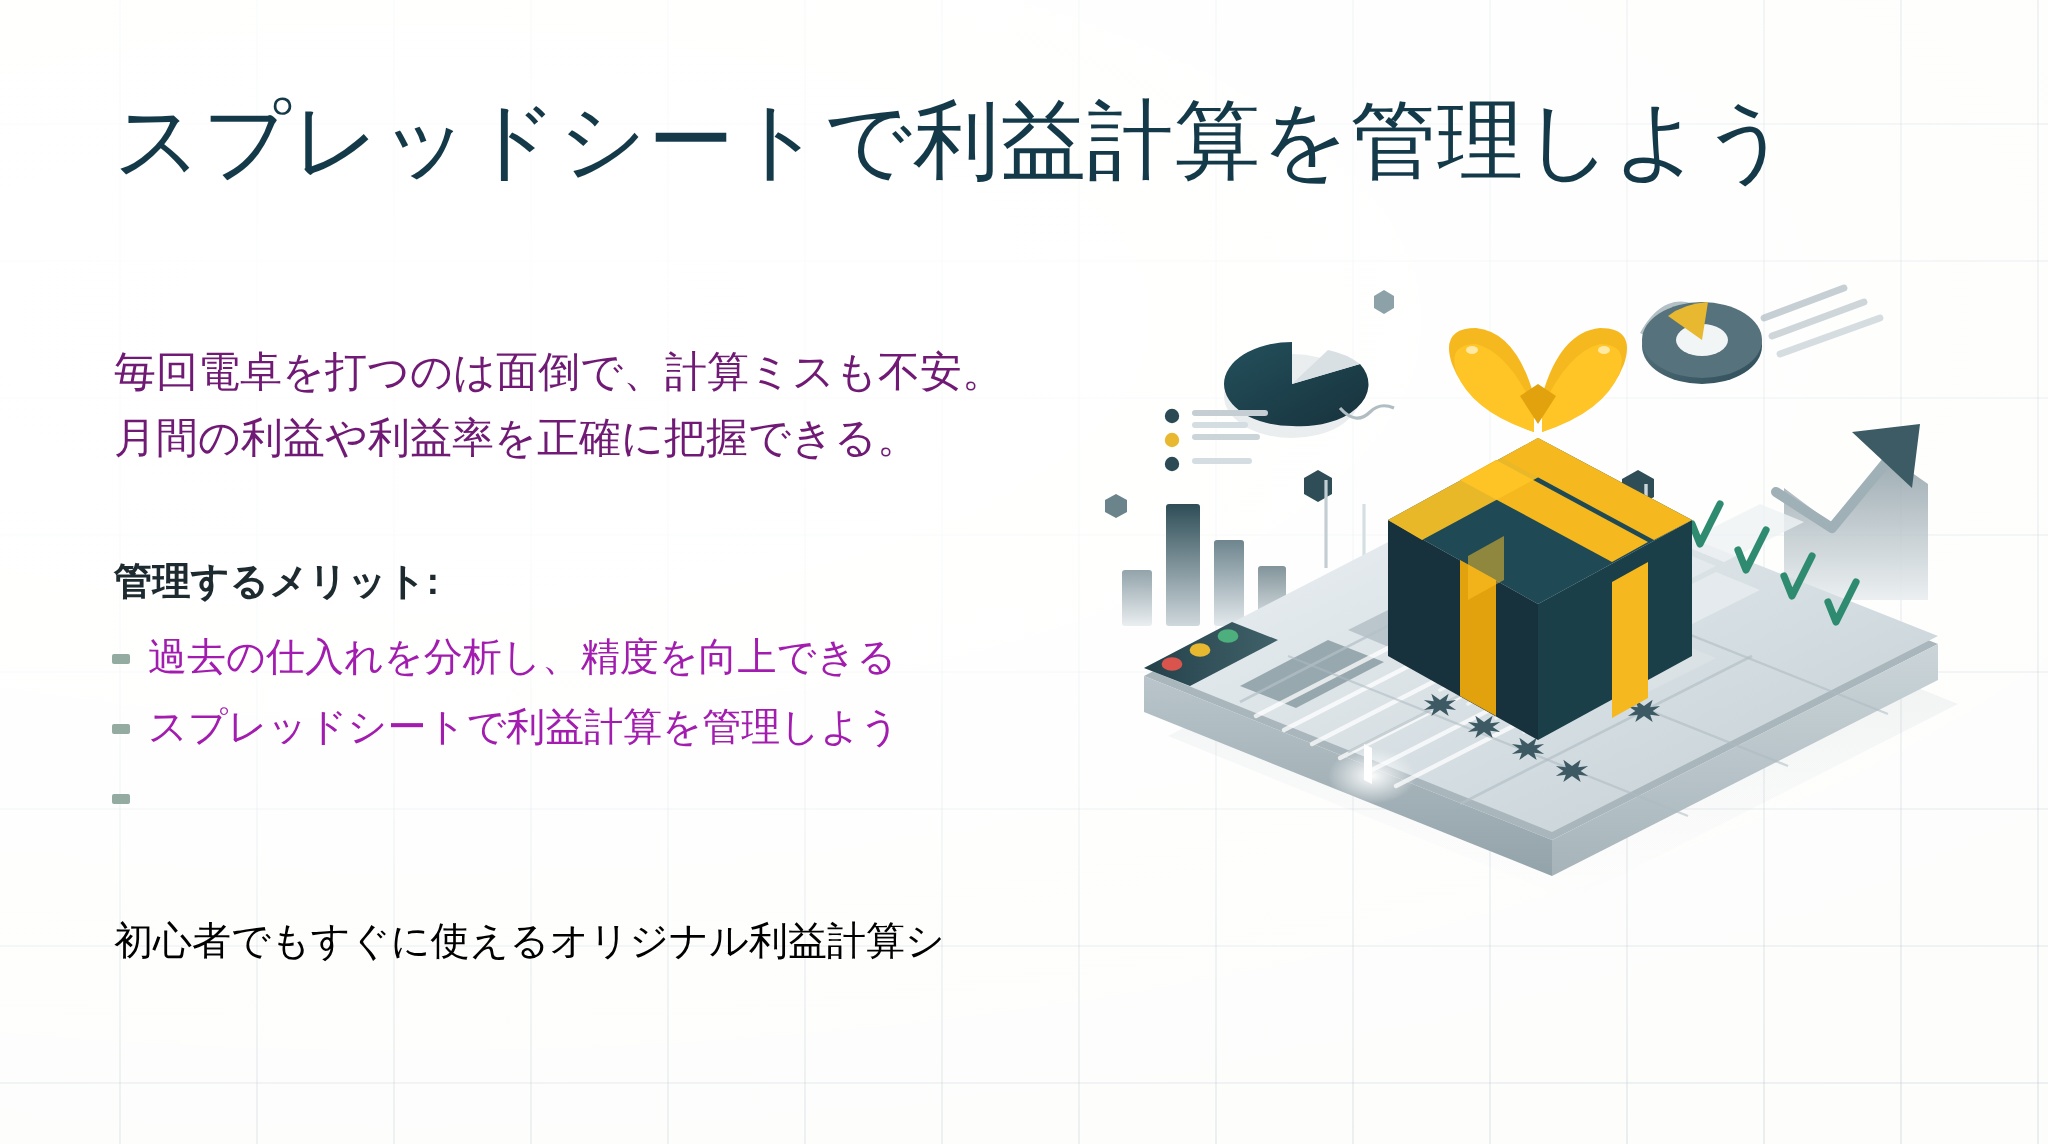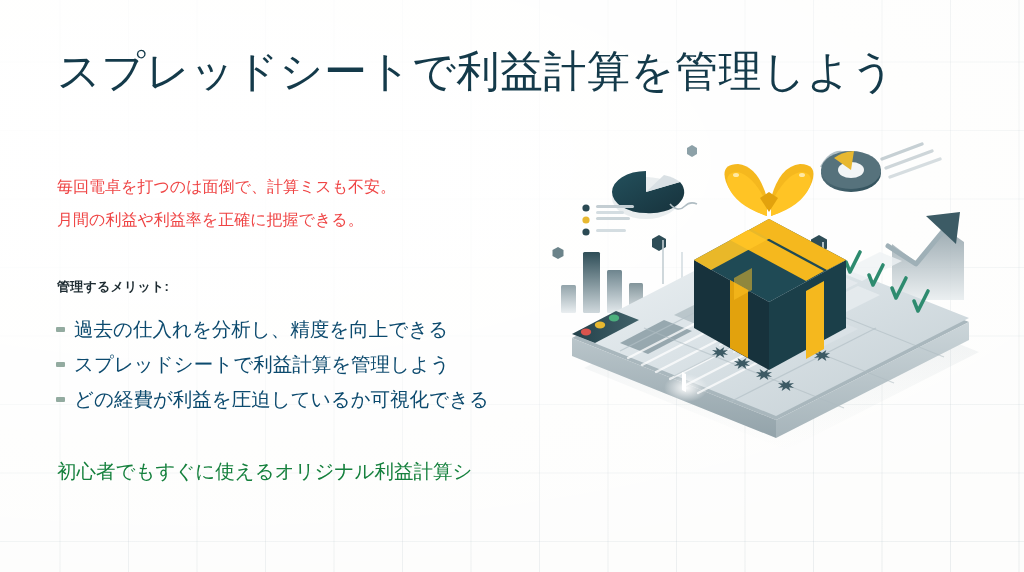--- a/index.html
+++ b/index.html
@@ -53,65 +53,65 @@
     color:#143a4a;
     line-height:1.18;
     white-space:nowrap;
     text-shadow:0 1px 0 rgba(255,255,255,.6);
   }
 
   .intro{
     position:absolute;
     left:1px; top:170px;
     width:470px;
-    font-size:16px;
+    font-size:21px;
     line-height:33px;
-    color:#ef4444;
+    color:#701a75;
   }
   .intro .l2{ display:block; }
 
   .benefits-heading{
     position:absolute;
     left:1px; top:278px;
-    font-size:13px;
+    font-size:19px;
     font-weight:700;
     color:#1d2b31;
     letter-spacing:.2px;
   }
 
   .benefit-list{
     position:absolute;
     left:0px; top:312px;
     width:490px;
     list-style:none;
   }
   .benefit-item{
     position:relative;
     height:35px;
     line-height:35px;
     padding-left:18px;
     font-size:19.5px;
-    color:#0c4a6e;
+    color:#a21caf;
     white-space:nowrap;
   }
   .bullet-mark{
     position:absolute;
     left:0px; top:15px;
     width:9px; height:5px;
     background:#93aba0;
     border-radius:1px;
   }
 
   .outro{
     position:absolute;
     left:1px; top:455px;
     width:480px;
     font-size:19.5px;
     line-height:33px;
-    color:#15803d;
+    color:#000000;
   }
   .outro .l2{ display:block; }
 
   
   .illustration{
     position:absolute;
     right:0px; top:120px;
     width:500px; height:350px;
   }
   .illustration svg{ display:block; width:100%; height:100%; }
@@ -358,21 +358,20 @@
       <li class="benefit-item">
         <span class="bullet-mark"></span>
         <span>過去の仕入れを分析し、精度を向上できる</span>
       </li>
       <li class="benefit-item">
         <span class="bullet-mark"></span>
         <span>スプレッドシートで利益計算を管理しよう</span>
       </li>
       <li class="benefit-item">
         <span class="bullet-mark"></span>
-        <span>どの経費が利益を圧迫しているか可視化できる</span>
       </li>
     </ul>
 
     <p class="outro">
       <span class="l1">初心者でもすぐに使えるオリジナル利益計算シ</span>
     </p>
 
   </div>
 </div>
 

